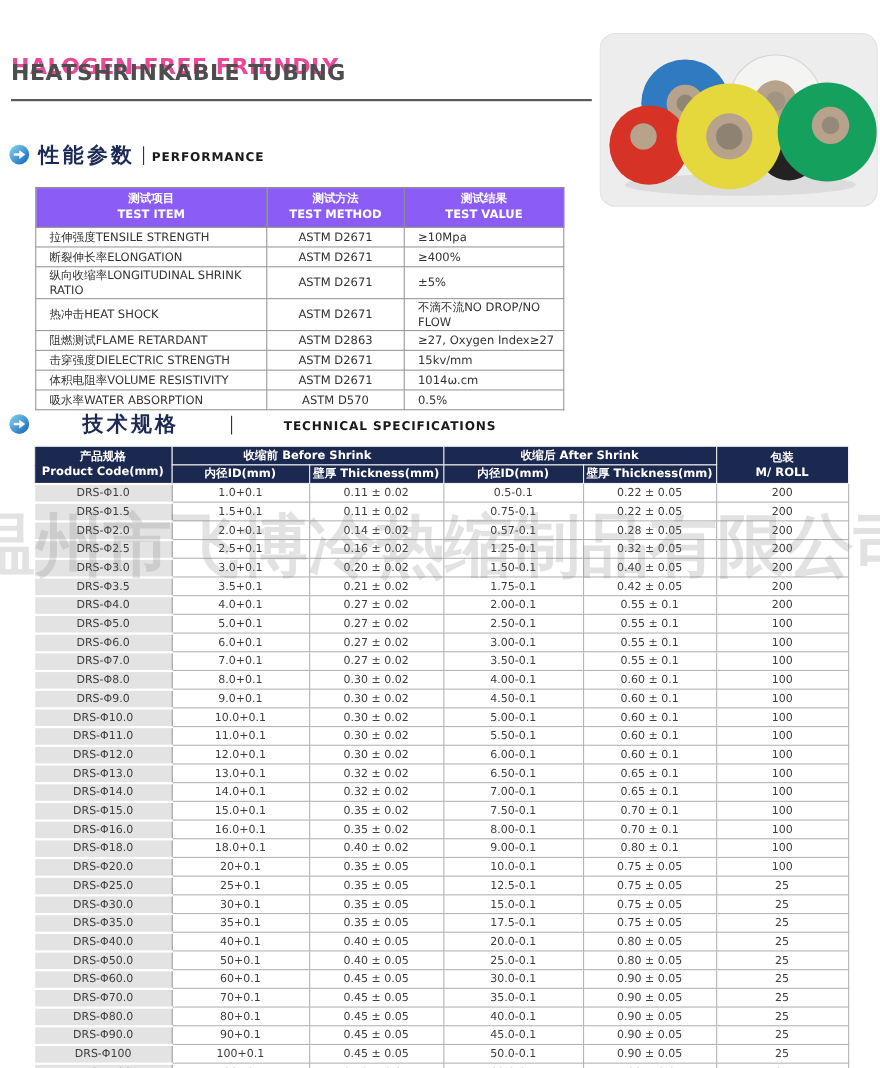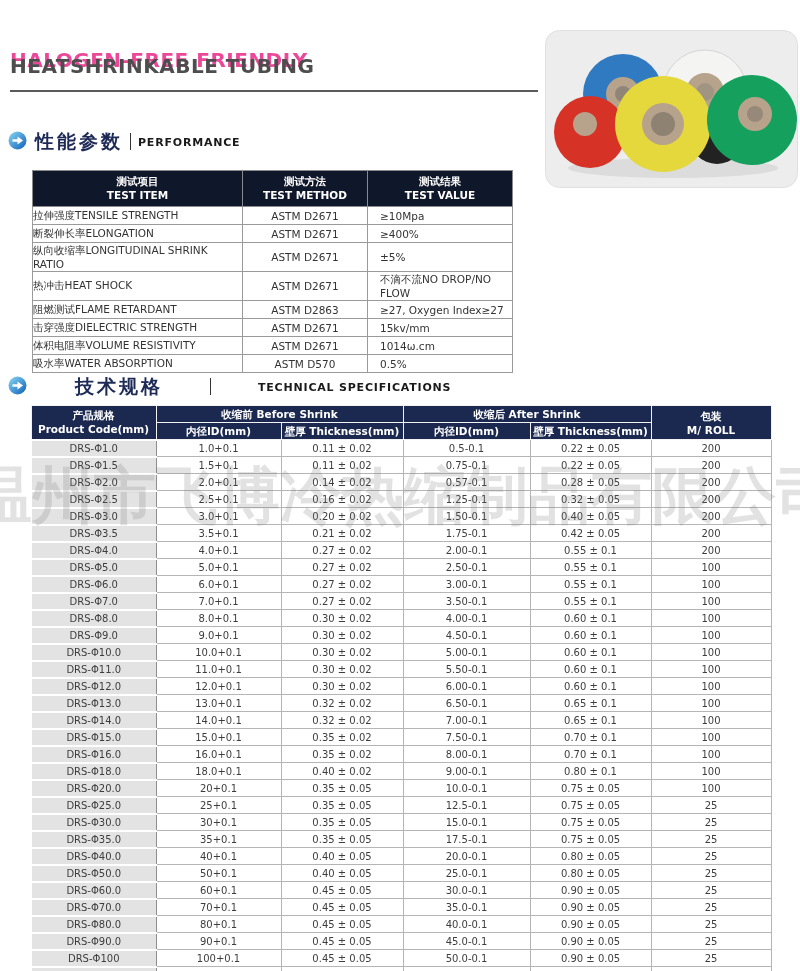--- a/index.html
+++ b/index.html
@@ -23,25 +23,25 @@
   .section.spec { top:376px;gap:40px; }
   .section .icon { margin-right:8px; margin-bottom:1px; }
   .section-cn { font-size:19px; font-weight:bold; color:#1d2a56; letter-spacing:3px; line-height:1; }
   .section-bar { width:1px; height:17px; background:#333; margin:0 7px 1px 7px; }
   .section-en { font-size:11px; font-weight:bold; color:#1a1a1a; letter-spacing:0.8px;
                 padding-bottom:2px; }
 
   
   table { border-collapse:collapse; }
   .perf-table { position:absolute; left:32px; top:170px; width:480px; table-layout:fixed; }
-  .perf-table th { background:#0f172a; color:#fff; font-size:10.5px; font-weight:bold;
+  .perf-table th { background:#8b5cf6; color:#fff; font-size:10.5px; font-weight:bold;
                    padding:4px 0; line-height:1.3; border:1px solid #8a8a8a; }
   .perf-table td { font-size:10.5px; color:#333; border:1px solid #9a9a9a; background:#fff;
                    height:18px; padding:1px 6px; }
-  .perf-table td:nth-child(1) { text-align:left; padding-left:0; }
+  .perf-table td:nth-child(1) { text-align:left; padding-left:12px; }
   .perf-table td:nth-child(2) { text-align:center; }
   .perf-table td:nth-child(3) { text-align:left; padding-left:12px; }
 
   
   .spec-table { position:absolute; left:30px; top:405px; width:740px; table-layout:fixed; }
   .spec-table th { background:#1b2950; color:#fff; font-size:10.5px; font-weight:bold;
                    border:1px solid #f2f2f2; padding:1px 0; line-height:1.35; }
   .spec-table thead .sub th { height:17px; }
   .spec-table td { font-size:10px; color:#3d3d3d; text-align:center; height:15px;
                    line-height:15px; padding:0; border:1px solid #b5b5b5; background:#fff; }

